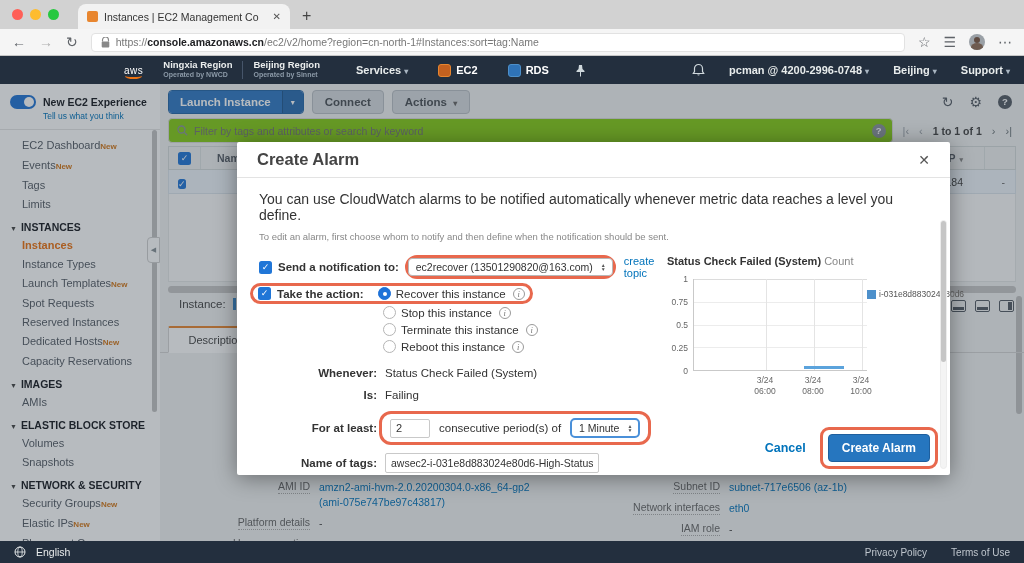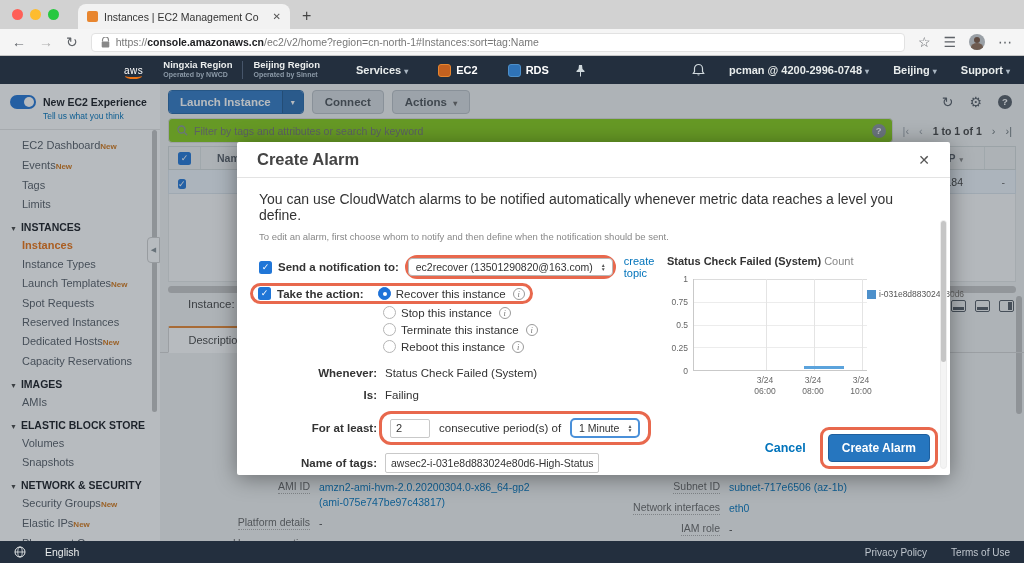--- a/index.html
+++ b/index.html
@@ -90,21 +90,21 @@
   .thead .hip .sc { font-size:7px; color:#888; margin-left:4px; }
   .thead .coldiv { position:absolute; right:30px; top:0; bottom:0; width:1px; background:#dde2e2; }
   .trow { position:absolute; left:8px; right:8px; top:86px; height:24px; background:#eef5fb; border:1px solid #dbe4ec; border-top:none; display:flex; align-items:center; }
   .trow .cbcell { padding:0 9px; }
   .trow .rip { position:absolute; right:52px; font-size:10.5px; color:#444; }
   .trow .rdash { position:absolute; right:10px; font-size:10.5px; color:#666; }
   .tempty { position:absolute; left:8px; right:8px; top:110px; height:88px; background:#fbfbfb; border:1px solid #e4e7e7; border-top:none; }
   .hscroll { position:absolute; left:8px; right:8px; top:202px; height:7px; background:#c7c7c7; border-radius:4px; }
   .vscroll-main { position:absolute; right:2px; top:212px; width:6px; height:118px; background:#c2c2c2; border-radius:3px; }
 
-  .inst-bar { position:absolute; left:28px; top:214px; font-size:11.5px; color:#444; display:flex; align-items:center; }
+  .inst-bar { position:absolute; left:19px; top:214px; font-size:11.5px; color:#444; display:flex; align-items:center; }
   .inst-bar .mark { width:3px; height:12px; background:#3c8dd4; margin:0 2px 0 7px; }
   .inst-bar .iid { color:#0073bb; }
   .layout-icons { position:absolute; right:10px; top:216px; display:flex; gap:9px; }
   .lic { width:15px; height:12px; border:1.5px solid #545b64; border-radius:2px; position:relative; background:#f2f3f3; }
   .lic::after { content:""; position:absolute; left:1px; right:1px; bottom:1px; height:3px; background:#545b64; }
   .lic.right::after { left:auto; top:1px; right:1px; bottom:1px; width:4px; height:auto; }
 
   .tabline { position:absolute; left:0; right:0; top:268px; height:1px; background:#d5d5d5; }
   .desc-tab { position:absolute; left:8px; top:242px; width:96px; height:27px; background:#fff; border:1px solid #d5d5d5; border-bottom:1px solid #fff; border-top:2px solid #e8862f; border-radius:2px 2px 0 0; display:flex; align-items:center; justify-content:center; font-size:11px; color:#444; }
 
@@ -179,21 +179,21 @@
   .modal-scroll { position:absolute; top:42px; bottom:6px; right:3px; width:7px; background:#f4f4f4; border:1px solid #ececec; border-radius:4px; }
   .modal-scroll .thumb { position:absolute; top:0; left:0; width:5px; height:57%; background:#c6c6c6; border-radius:4px; }
 
   .modal-footer { position:absolute; right:12px; bottom:6px; display:flex; align-items:center; }
   .cancel { color:#0073bb; font-size:12.5px; font-weight:bold; margin-right:14px; }
   .hl3 { border:3px solid #e8684d; border-radius:9px; padding:4px 5px; }
   .btn-primary { background:#2676bf; border:1px solid #1e5f9e; color:#fff; font-weight:bold; font-size:12px; padding:6px 13px; border-radius:4px; }
 
   
   .footer { height:22px; background:#232f3e; display:flex; align-items:center; padding:0 14px; flex:0 0 22px; position:relative; z-index:6; }
-  .footer .lang { color:#eaeded; font-size:10.5px; margin-left:19px; }
+  .footer .lang { color:#eaeded; font-size:10.5px; margin-left:10px; }
   .footer .right { margin-left:auto; display:flex; gap:24px; font-size:10px; color:#bfc6cd; }
 </style>
 </head>
 <body>
 
 <div class="stage">
 
   <div class="tabbar">
     <div class="lights">
       <div class="light r"></div>

